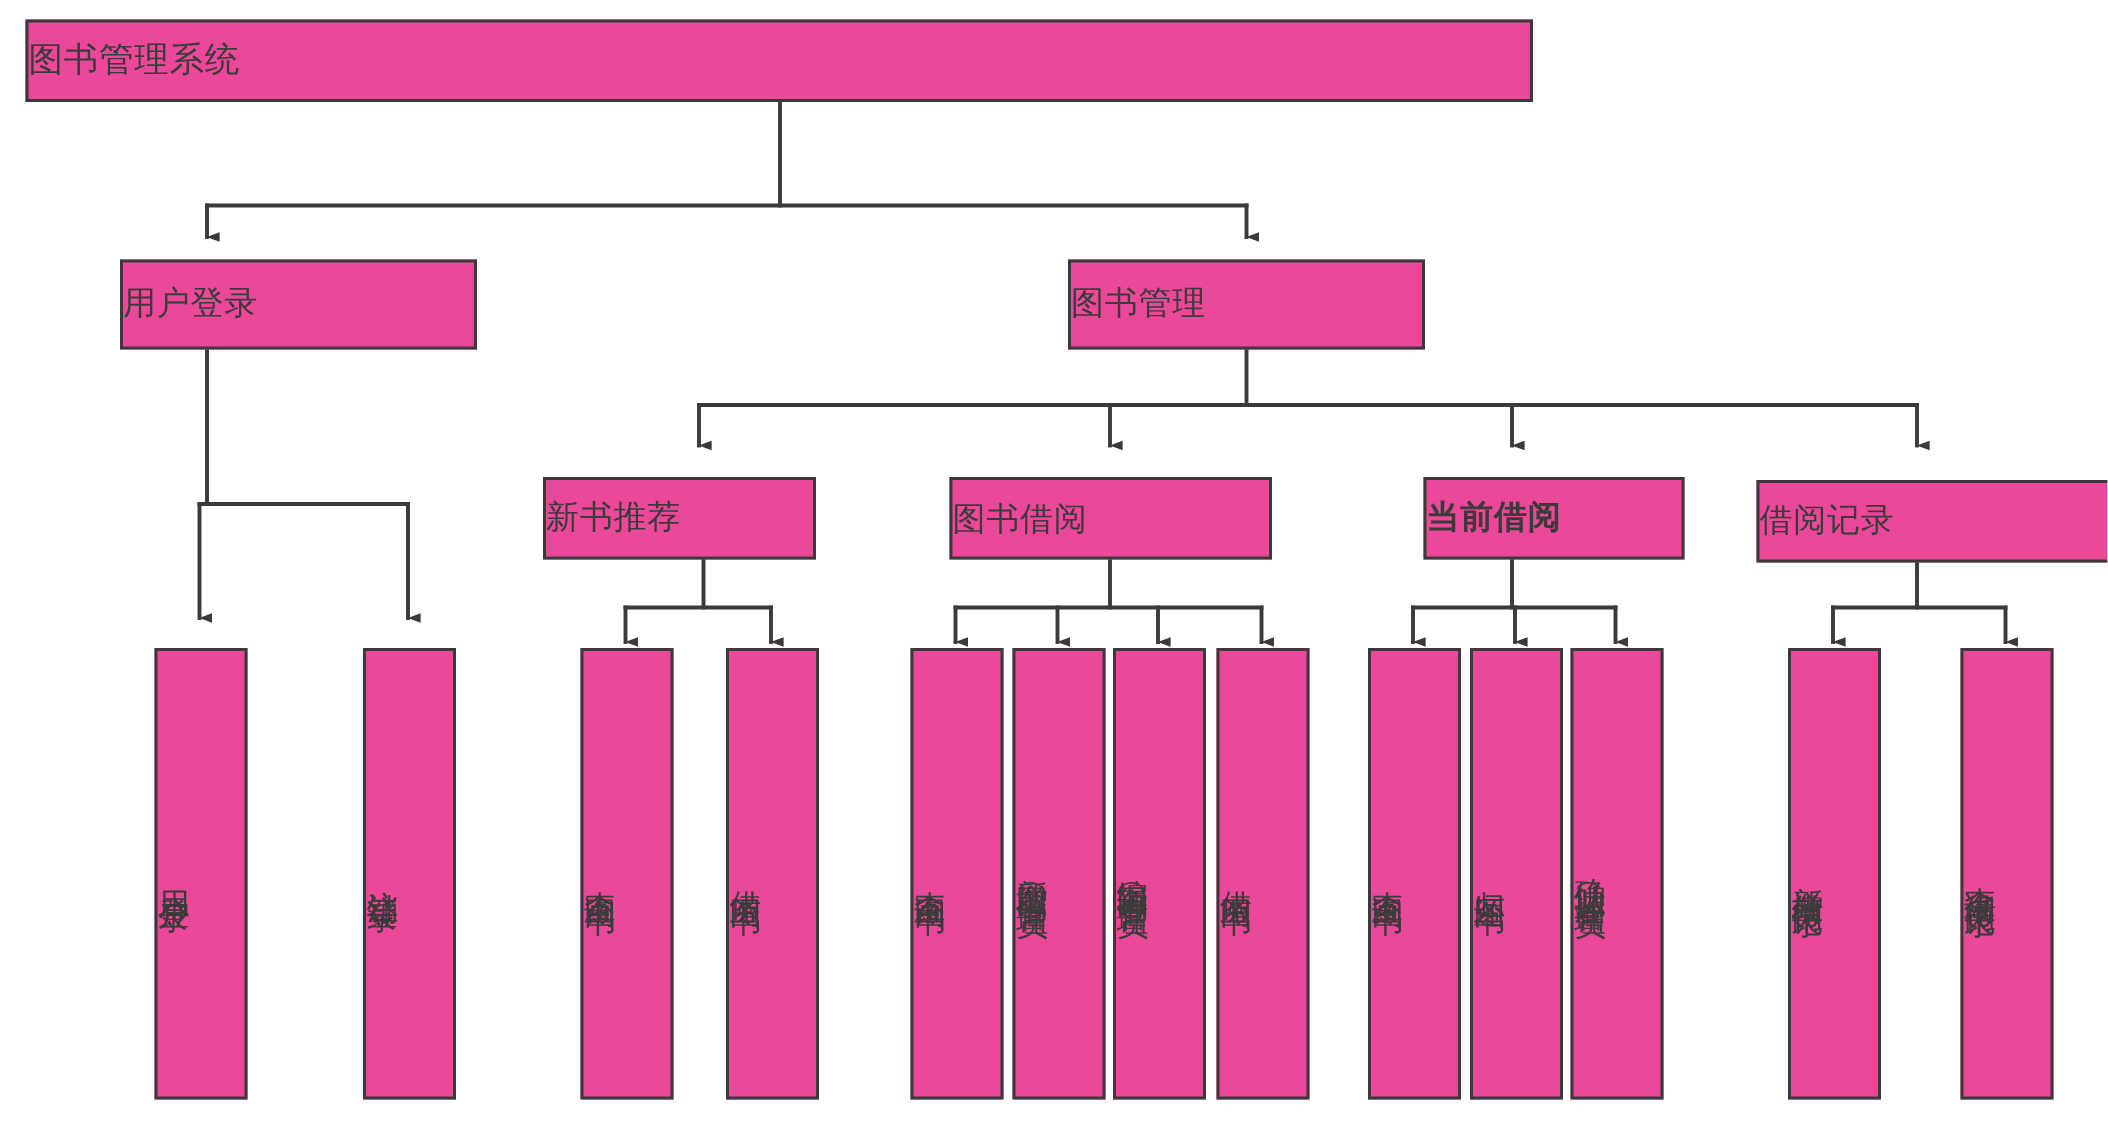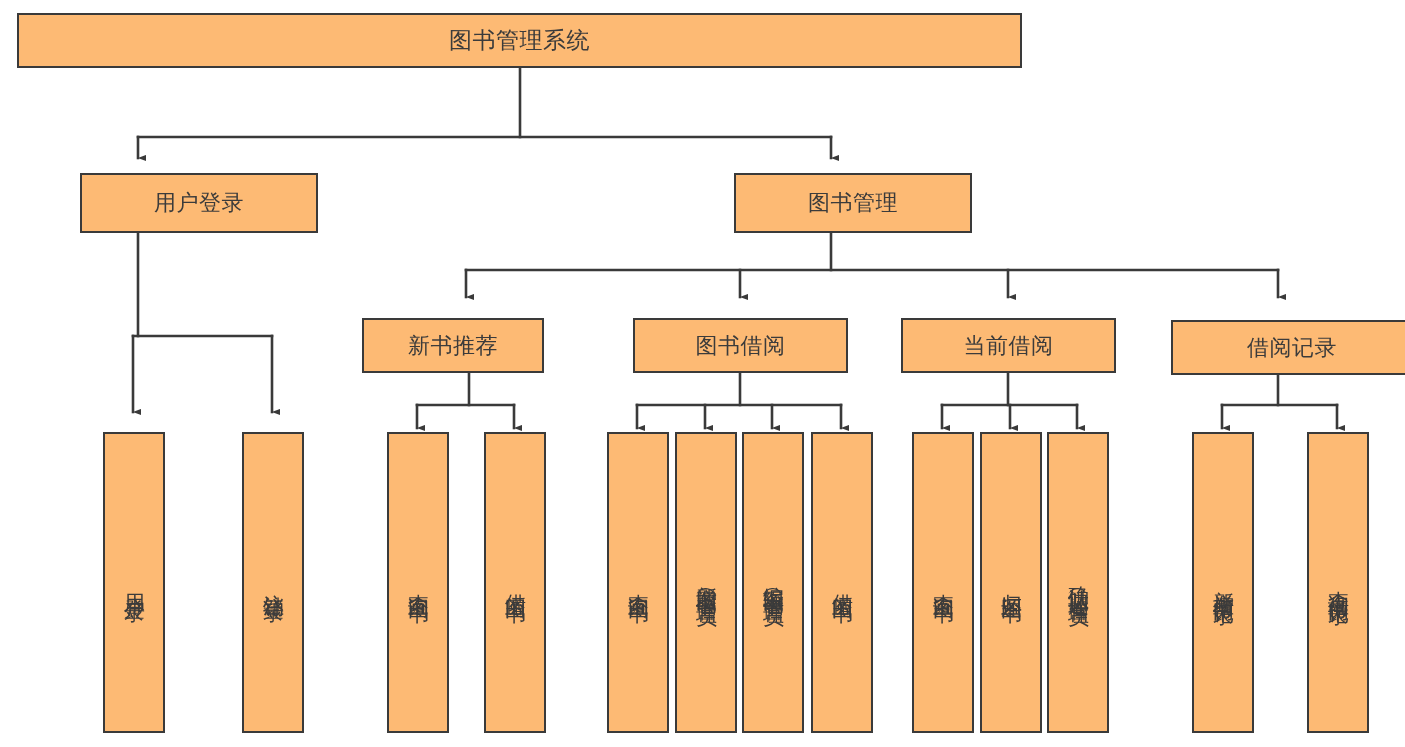--- a/index.html
+++ b/index.html
@@ -22,25 +22,25 @@
     position: absolute;
     left: 0;
     top: 0;
     width: 1405px;
     height: 747px;
     pointer-events: none;
   }
   .node {
     position: absolute;
     box-sizing: border-box;
-    background: #fdba74;
+    background: #ec4899;
     border: 2.5px solid #3a3a3a;
     display: flex;
     align-items: center;
-    justify-content: center;
+    justify-content: flex-start;
     color: #3b3b3b;
     z-index: 2;
   }
   .node .label {
     display: block;
     text-align: center;
     line-height: 1.18;
     white-space: pre;
     letter-spacing: 0.5px;
   }
@@ -131,31 +131,31 @@
     </g>
   </svg>
 
   <div class="node root horiz" style="left:17px; top:13px; width:1005px; height:55px;">
     <span class="label">图书管理系统</span>
   </div>
 
   <div class="node horiz" style="left:80px; top:173px; width:238px; height:60px;">
     <span class="label">用户登录</span>
   </div>
-  <div class="node horiz" style="left:712px; top:173px; width:238px; height:60px;margin-left:22px;">
+  <div class="node horiz" style="left:712px; top:173px; width:238px; height:60px;">
     <span class="label">图书管理</span>
   </div>
 
   <div class="node horiz" style="left:362px; top:318px; width:182px; height:55px;">
     <span class="label">新书推荐</span>
   </div>
   <div class="node horiz" style="left:633px; top:318px; width:215px; height:55px;font-family:Liberation Serif, serif;">
     <span class="label">图书借阅</span>
   </div>
-  <div class="node horiz" style="left:901px; top:318px; width:215px; height:55px;">
+  <div class="node horiz" style="left:949px; top:318px; width:174px; height:55px;font-weight:bold;">
     <span class="label">当前借阅</span>
   </div>
   <div class="node horiz" style="left:1171px; top:320px; width:242px; height:55px;">
     <span class="label">借阅记录</span>
   </div>
 
   <div class="node vert" style="left:103px; top:432px; width:62px; height:301px;">
     <span class="label">用户登录</span>
   </div>
   <div class="node vert" style="left:242px; top:432px; width:62px; height:301px;">

